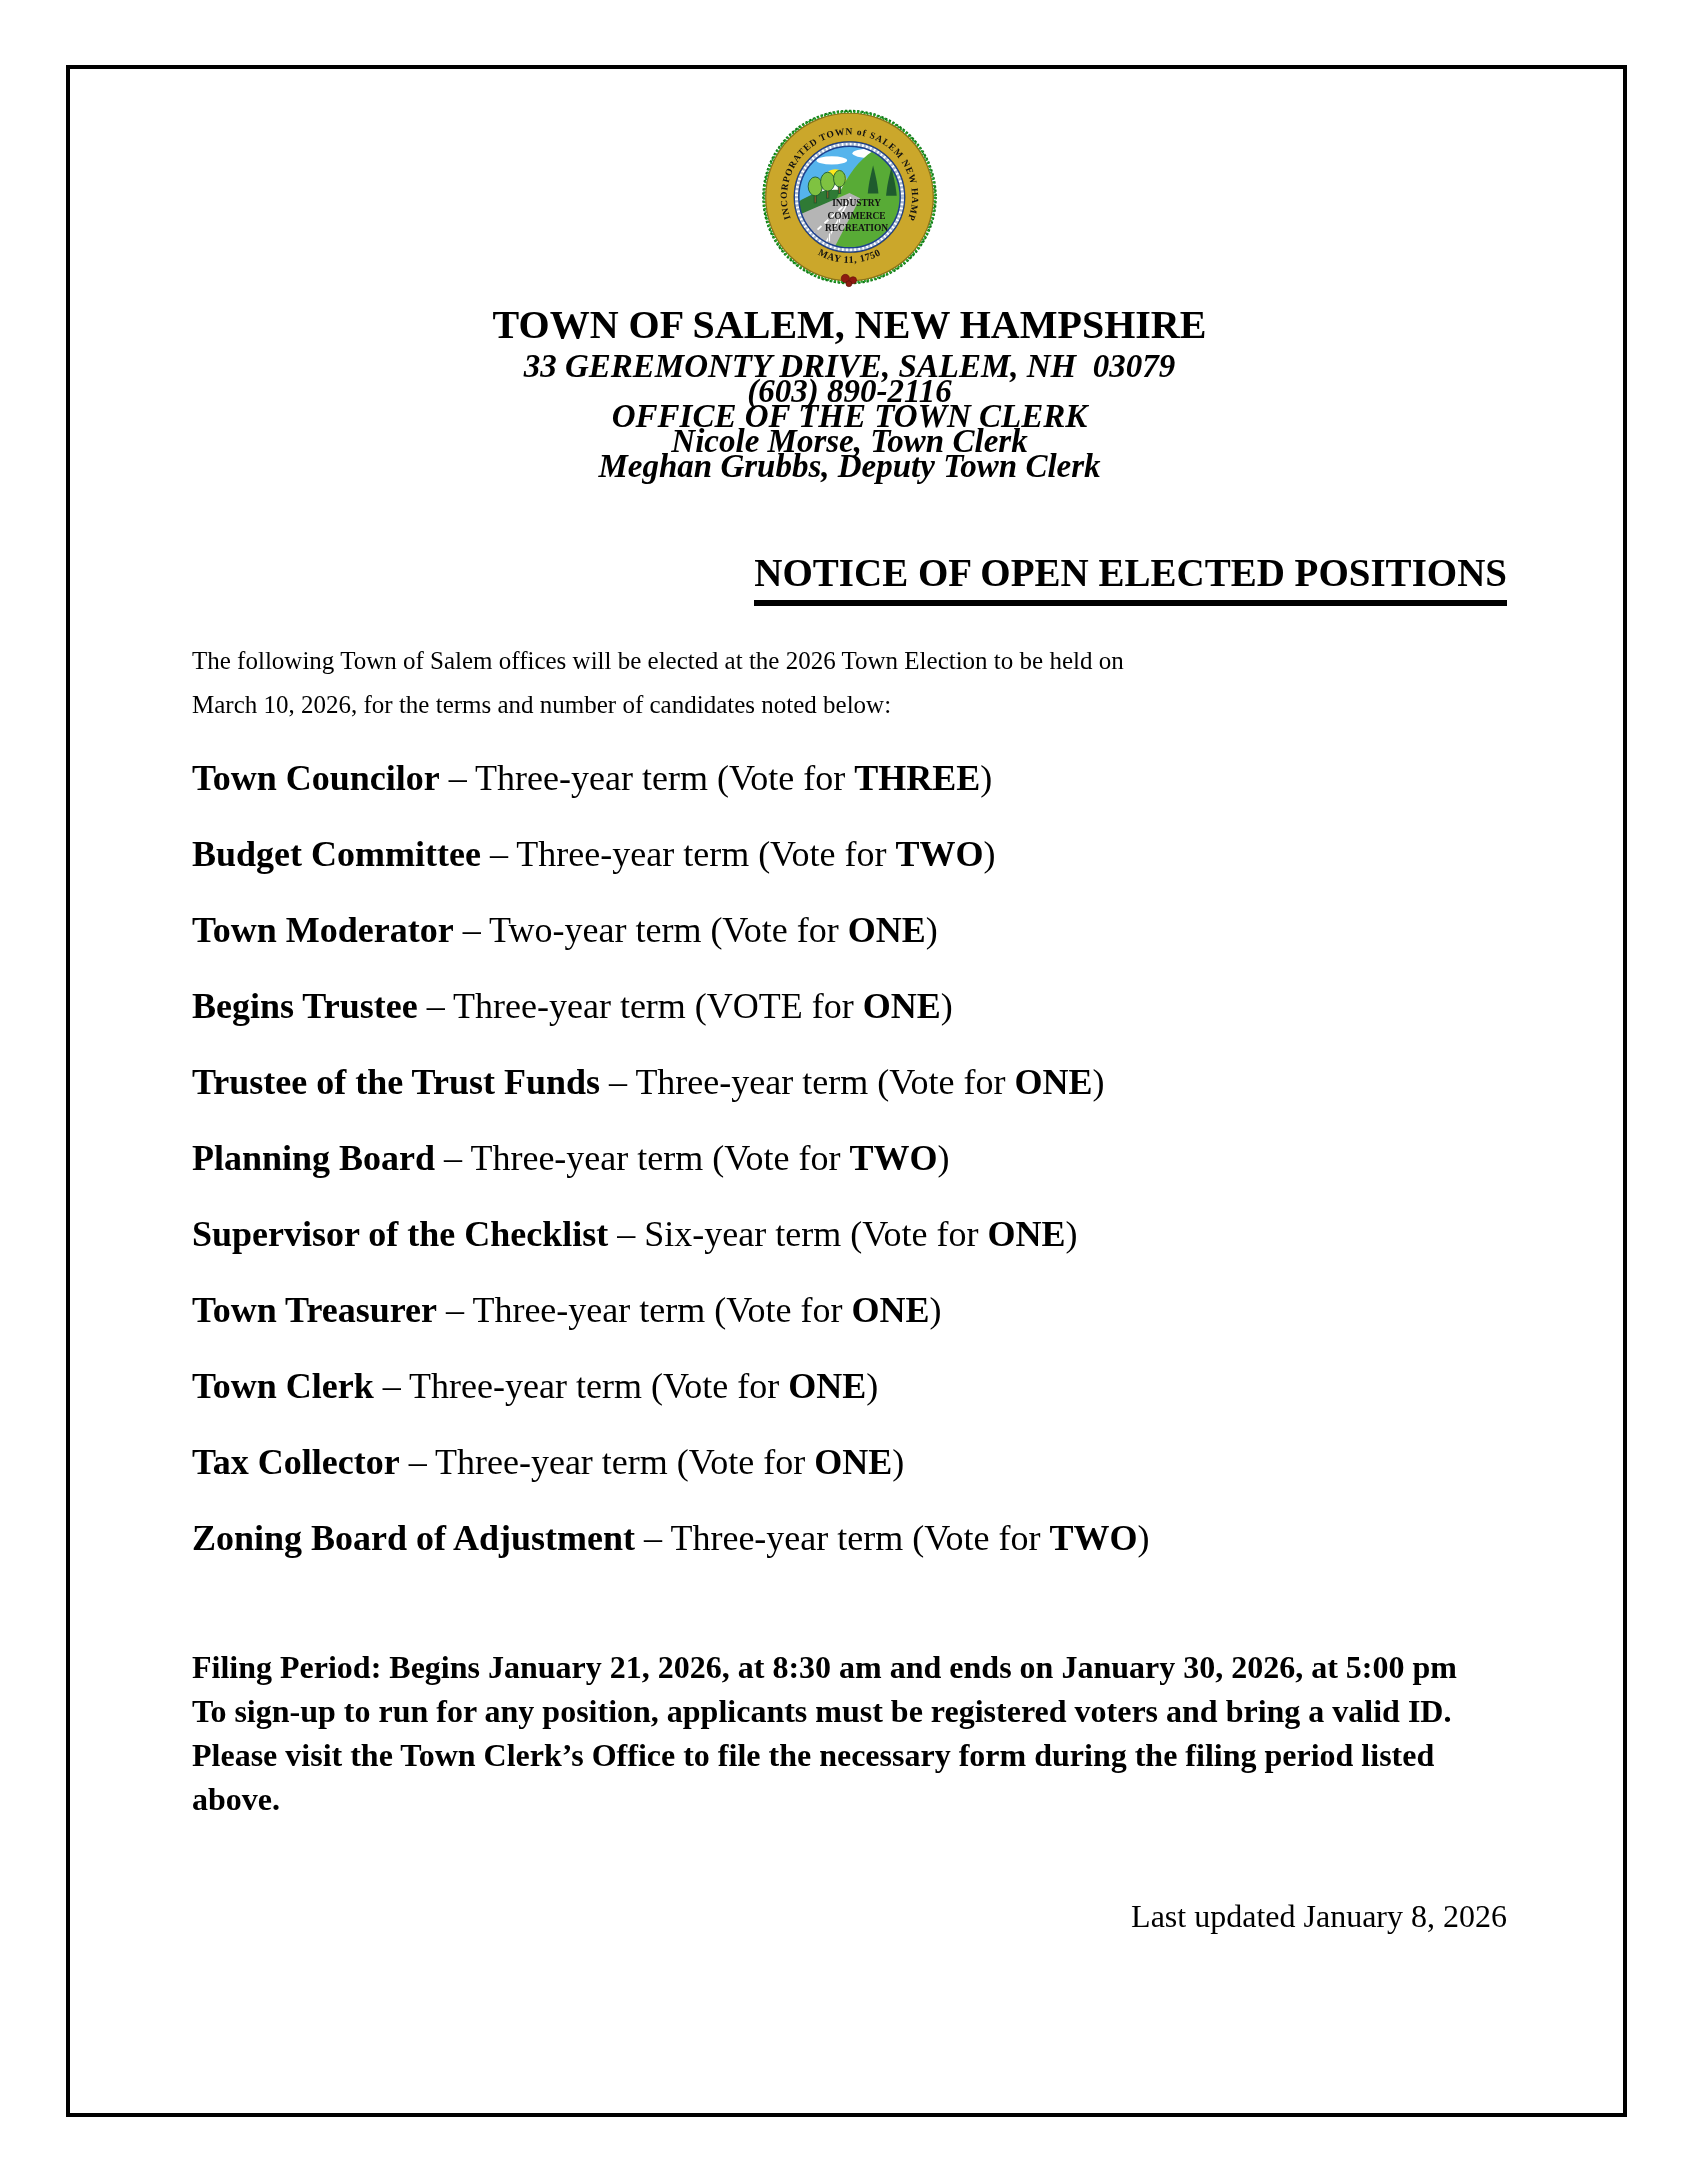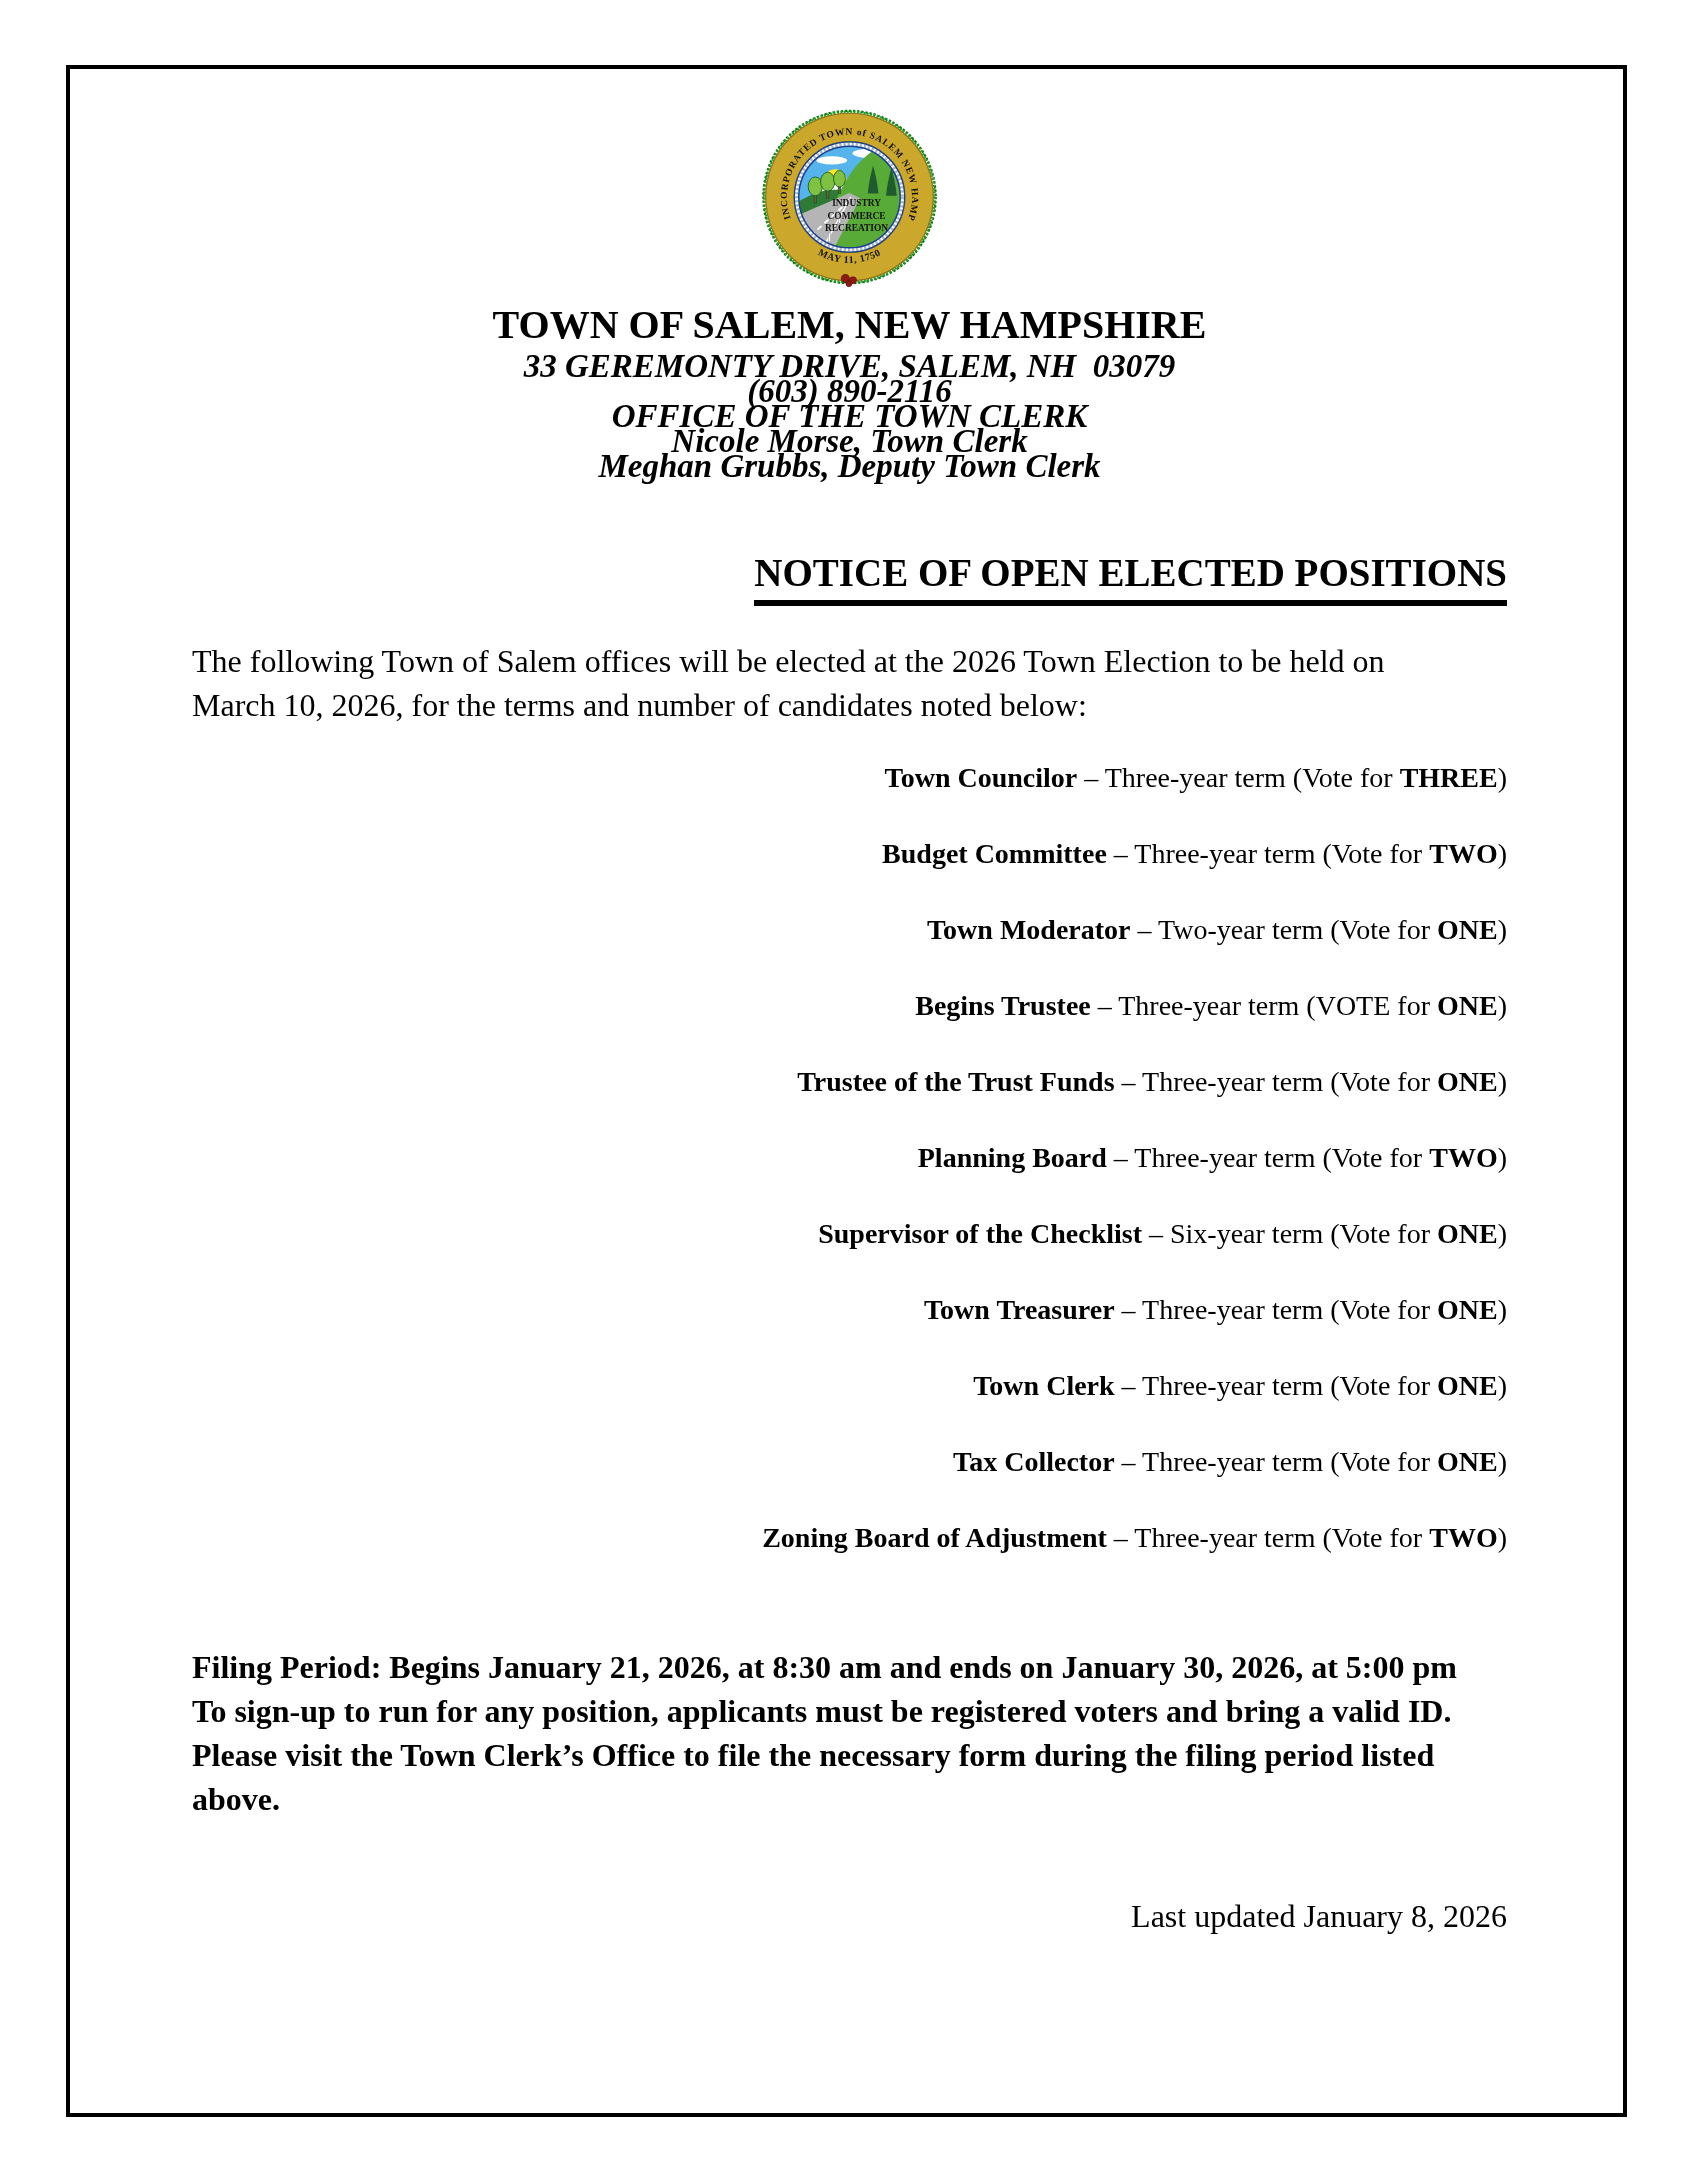--- a/index.html
+++ b/index.html
@@ -31,27 +31,26 @@
     text-align:right;
     margin:73px 0 0 0;
     font-size:39px; line-height:42px;
     font-weight:bold;
   }
   .notice-title .u {
     display:inline-block;
     border-bottom:6.6px solid #000;
     padding-bottom:6px;
   }
-  .intro { margin:33px 0 0 0; font-size:32px; line-height:44px; }
+  .intro { margin:33px 0 0 0; font-size:25px; line-height:44px; }
   .line { display:block; white-space:nowrap; }
   .positions {
     list-style:none;
     margin:29px 0 0 0; padding:0;
-    font-size:28px;
-    text-align:right;
+    font-size:36px;
   }
   .positions li { line-height:44px; margin:0 0 32px 0; white-space:nowrap; }
   .filing { margin:85px 0 0 0; font-size:32px; line-height:44px;font-weight:bold; }
   .updated {
     margin:77px 0 0 0;
     text-align:right;
     font-size:32px; line-height:37px;
   }
   .seal-text { font-family:"Liberation Serif","DejaVu Serif",serif; font-weight:bold; }
 </style>

